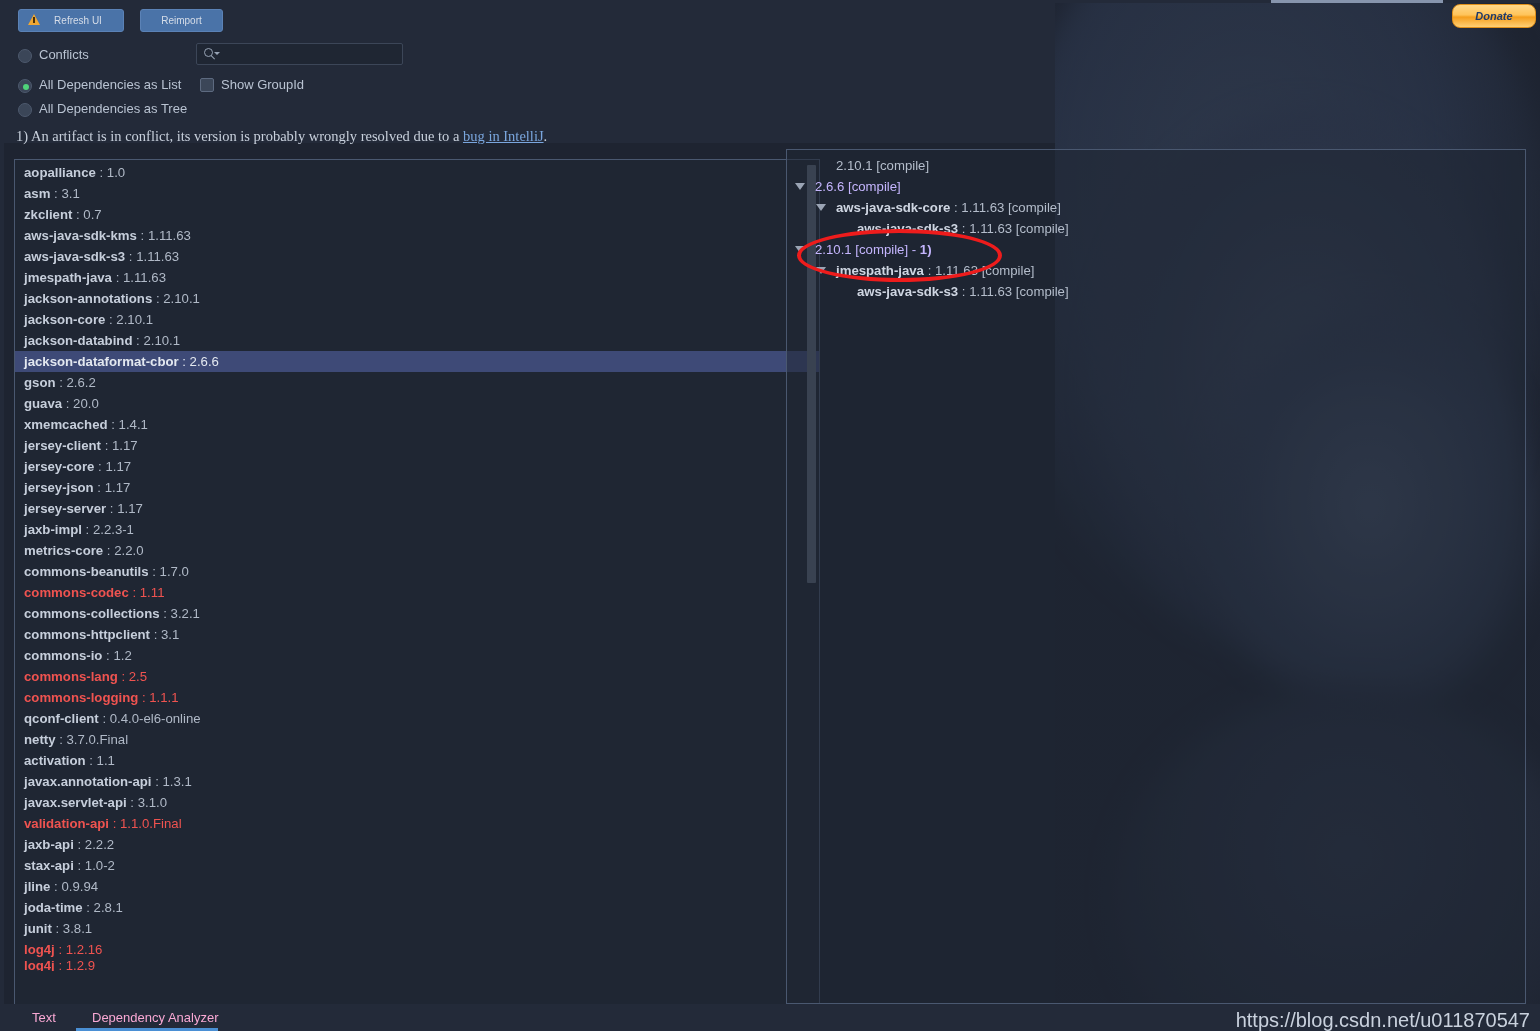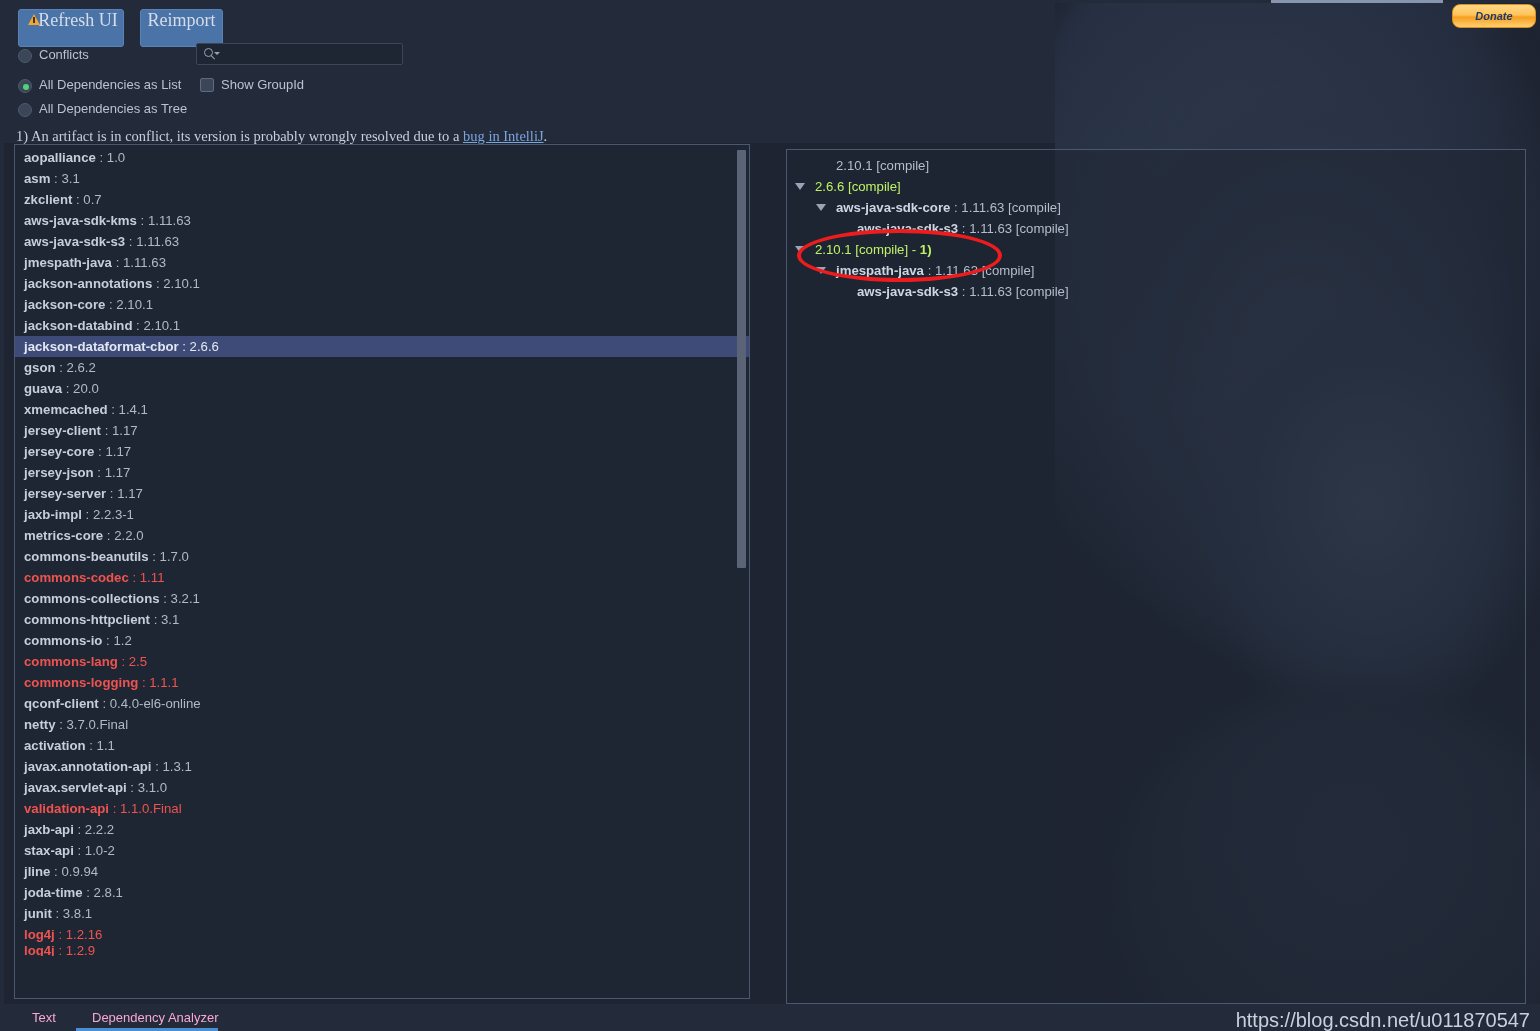--- a/index.html
+++ b/index.html
@@ -65,31 +65,30 @@
 
   
   .toolbar {
     position: absolute; left: 4px; top: 3px;
     width: 1051px; height: 140px;
     background: #232a39;
   }
 
   .btn {
     position: absolute;
-    height: 38px;
+    height: 23px;
     background: #4a73a8;
     border: 1px solid #5b82b6;
     border-radius: 3px;
     color: #d6dde8;
-    font-size: 18px;
+    font-size: 10px;
     line-height: 21px;
     text-align: center;
     cursor: default;
     white-space: nowrap;
-    font-family: Liberation Serif, serif;
   }
   .btn-refresh { left: 14px; top: 6px; width: 106px; padding-left: 14px; }
   .btn-reimport { left: 136px; top: 6px; width: 83px; }
 
   .warn-icon {
     position: absolute; left: 9px; top: 4px;
     width: 0; height: 0;
     border-left: 6px solid transparent;
     border-right: 6px solid transparent;
     border-bottom: 11px solid #f0a732;
@@ -193,21 +192,21 @@
     text-decoration: underline;
   }
 
   
   .panel {
     position: absolute;
     border: 1px solid #4a5870;
     background: #1f2633;
     overflow: hidden;
   }
-  .panel-list { left: 14px; top: 144px; width: 736px; height: 855px; }
+  .panel-list { left: 14px; top: 159px; width: 806px; height: 855px; }
   .panel-tree { left: 786px; top: 149px; width: 740px; height: 855px;
                 background: rgba(31,38,51,0.55); }
 
   
   .list-body { position: absolute; left: 0; top: 2px; right: 0; }
   .row {
     position: relative;
     height: 21px;
     line-height: 21px;
     padding-left: 9px;
@@ -250,21 +249,21 @@
     position: absolute; top: 7px;
     width: 0; height: 0;
     border-left: 5px solid transparent;
     border-right: 5px solid transparent;
     border-top: 7px solid #9aa4b4;
   }
   .tnode .txt { position: absolute; top: 0; }
   .tnode .art { font-weight: bold; }
   .t-white .art { color: #cfd6e2; }
   .t-white .ver { color: #b4bdcb; }
-  .t-red .art, .t-red .ver, .t-red .txt { color: #bef264; }
+  .t-red .art, .t-red .ver, .t-red .txt { color: #c4b5fd; }
 
   
   .ellipse {
     position: absolute;
     border: 4px solid #ee1c1c;
     border-radius: 50%;
     pointer-events: none;
   }
   .ellipse-tree { left: 797px; top: 229px; width: 205px; height: 53px; }
   .ellipse-tab  { left: 63px;  top: 1006px; width: 146px; height: 26px; }

